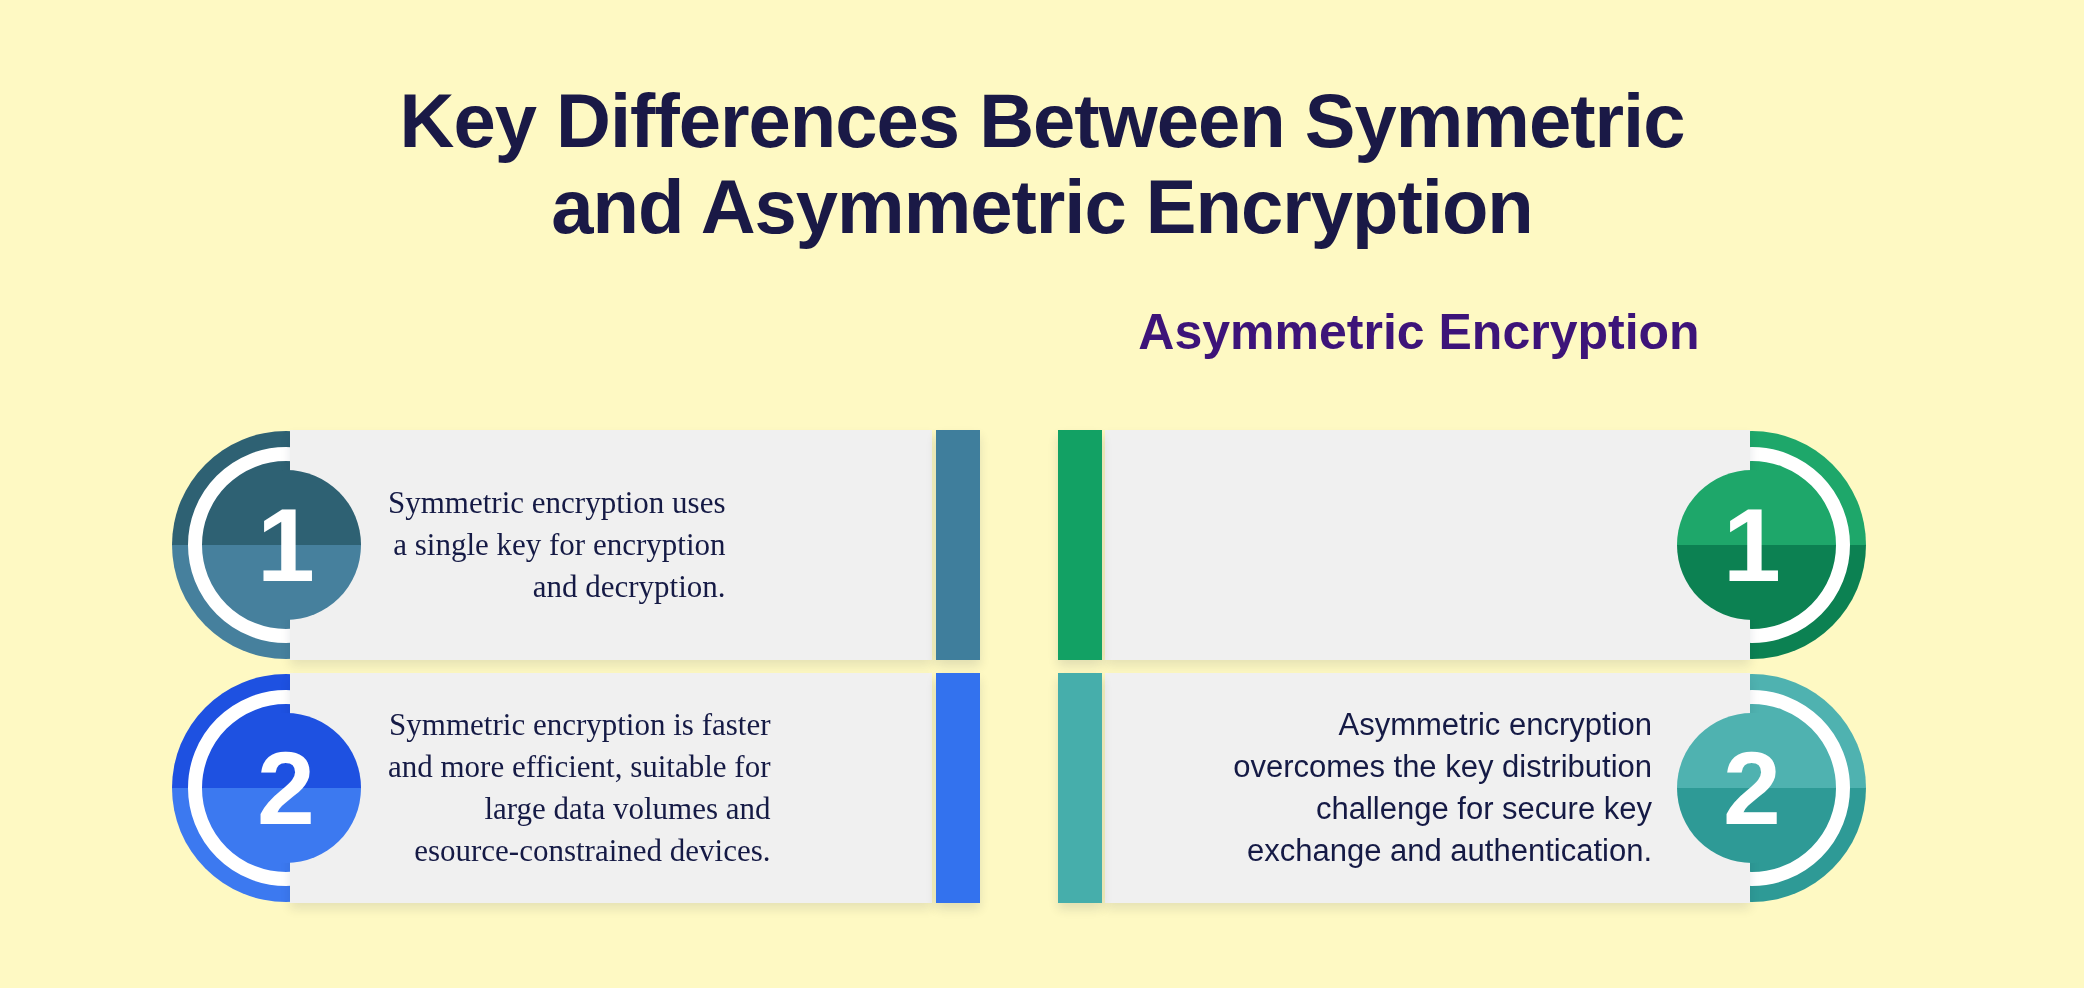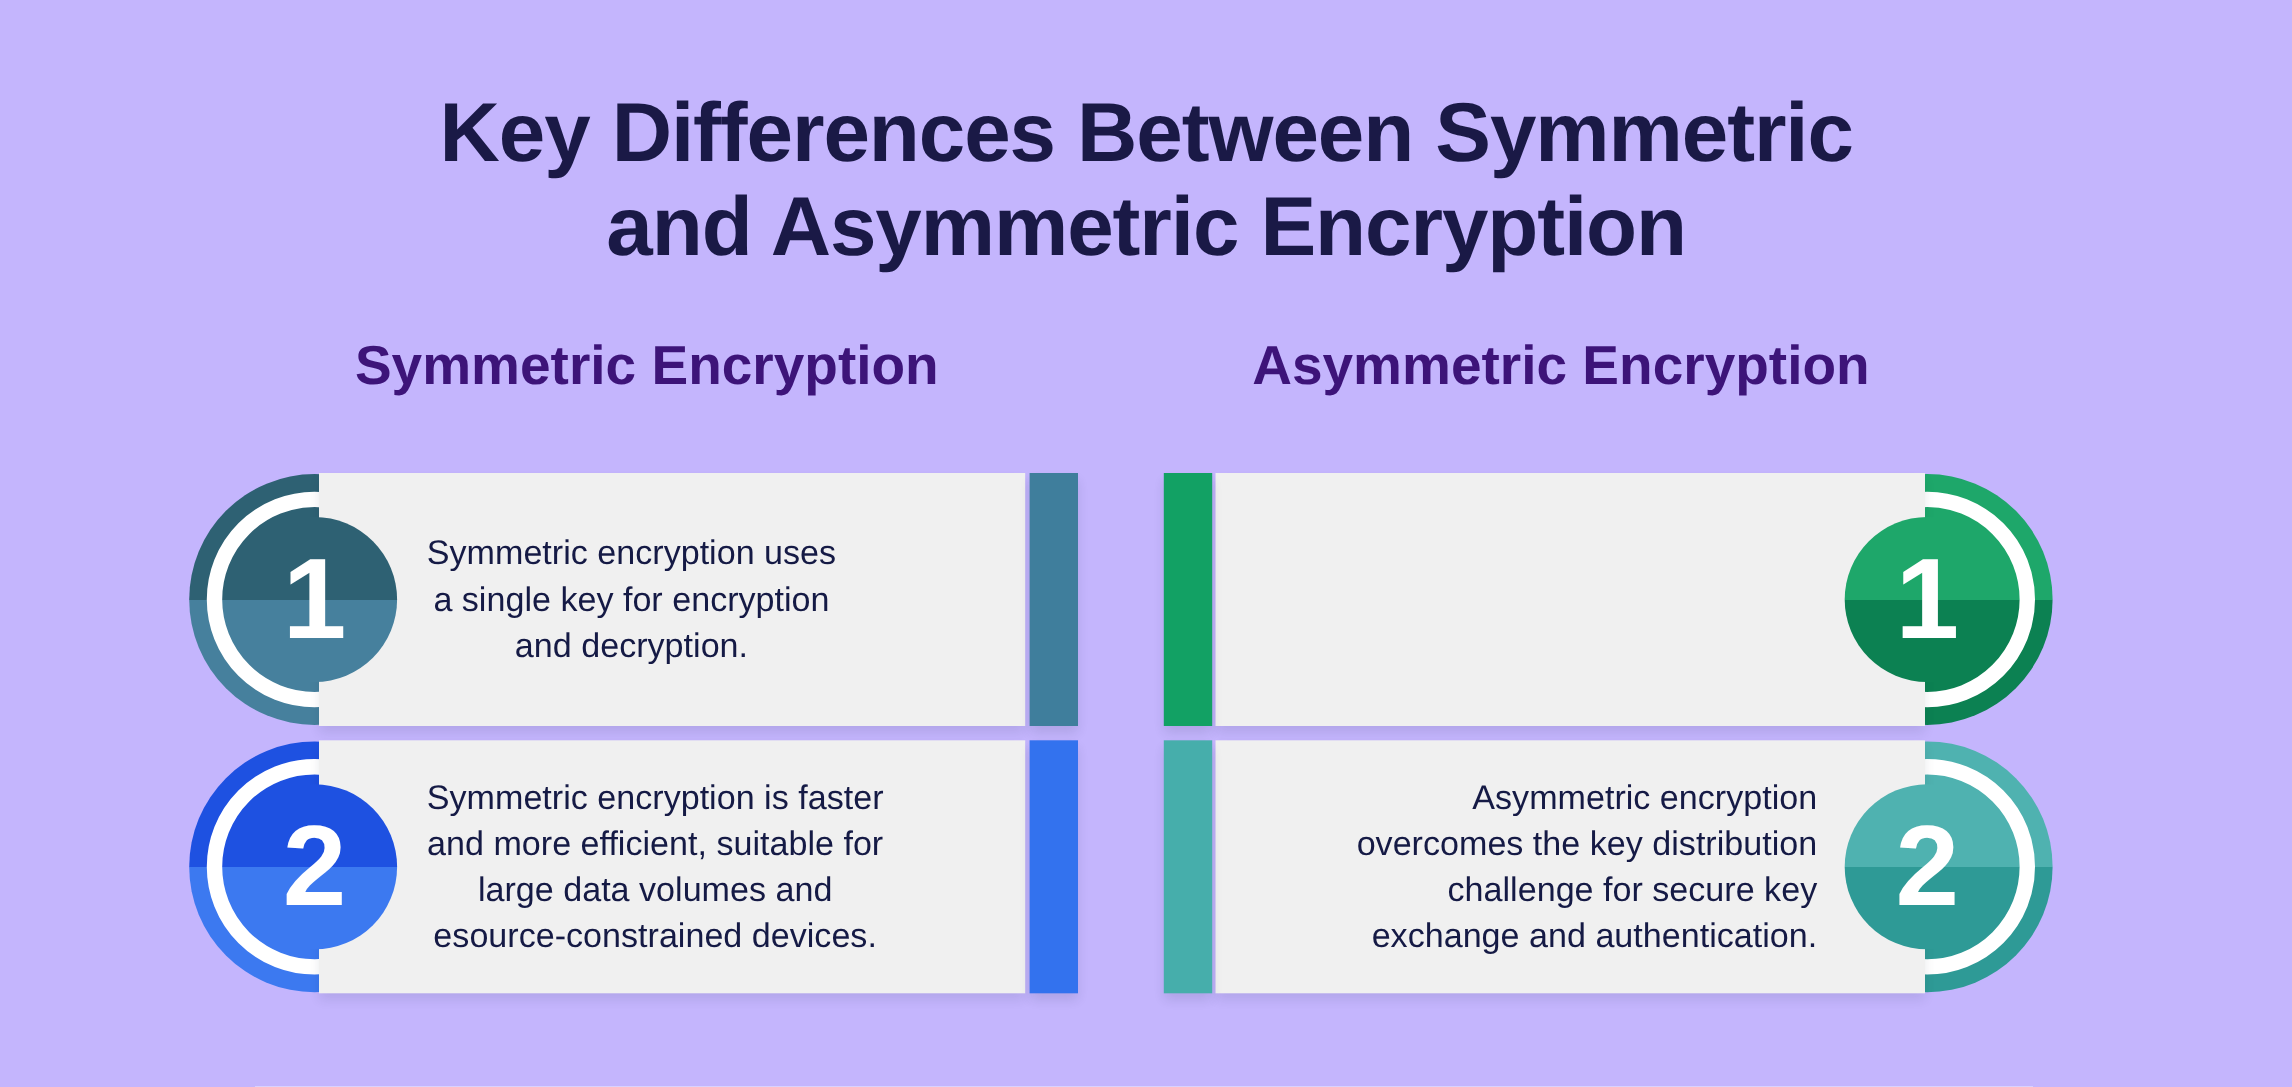--- a/index.html
+++ b/index.html
@@ -1,17 +1,17 @@
 <!DOCTYPE html>
 <html><head>
 <meta charset="utf-8">
 <style>
   html,body{margin:0;padding:0;background:#ffffff;}
   .canvas{
-    position:relative;width:2084px;height:988px;background:#c4b5fd;overflow:hidden;
+    position:relative;width:2084px;height:988px;background:#fef9c3;overflow:hidden;
     font-family:"Liberation Sans",sans-serif;
   }
   .title{
     position:absolute;top:78px;left:1042px;transform:translateX(-50%);
     width:1700px;margin:0;text-align:center;white-space:pre-line;
     font-size:76px;line-height:86px;font-weight:700;letter-spacing:-1px;
     color:var(--title-color,#1A1946);
   }
   .col-header{
     position:absolute;top:303px;transform:translateX(-50%);
@@ -59,32 +59,31 @@
     background:linear-gradient(to bottom,var(--top) 0 50%,var(--bottom) 50% 100%);
     display:flex;align-items:center;justify-content:center;
   }
   .num{color:#ffffff;font-size:104px;font-weight:700;line-height:1;}
 
   .text{
     position:absolute;top:0;bottom:0;z-index:4;display:flex;align-items:center;
     white-space:pre-line;font-size:31px;line-height:42px;font-weight:500;
     color:var(--text-color,#151A45);
   }
-  .side-left .text{left:216px;width:520px;text-align:center;}
+  .side-left .text{left:216px;width:520px;text-align:right;font-family:Liberation Serif, serif;}
   .side-right .text{left:74px;width:520px;justify-content:flex-end;text-align:right;}
 </style>
 </head>
 <body>
 
 <div class="canvas" style="--title-color: #1A1946; --header-color: #3D1479; --text-color: #151A45; --card-bg: #F0F0F0;">
 
   <h1 class="title">Key Differences Between Symmetric
 and Asymmetric Encryption</h1>
 
-  <div class="col-header h-left">Symmetric Encryption</div>
   <div class="col-header h-right">Asymmetric Encryption</div>
 
   <div class="row side-left r1" style="--top: #2E6173; --bottom: #46809D; --bar: #3F7E9C;">
     <div class="medallion">
       <div class="m-outer"></div>
       <div class="m-ring"></div>
     </div>
     <div class="card-bg"></div>
     <div class="bar"></div>
     <div class="medallion">

